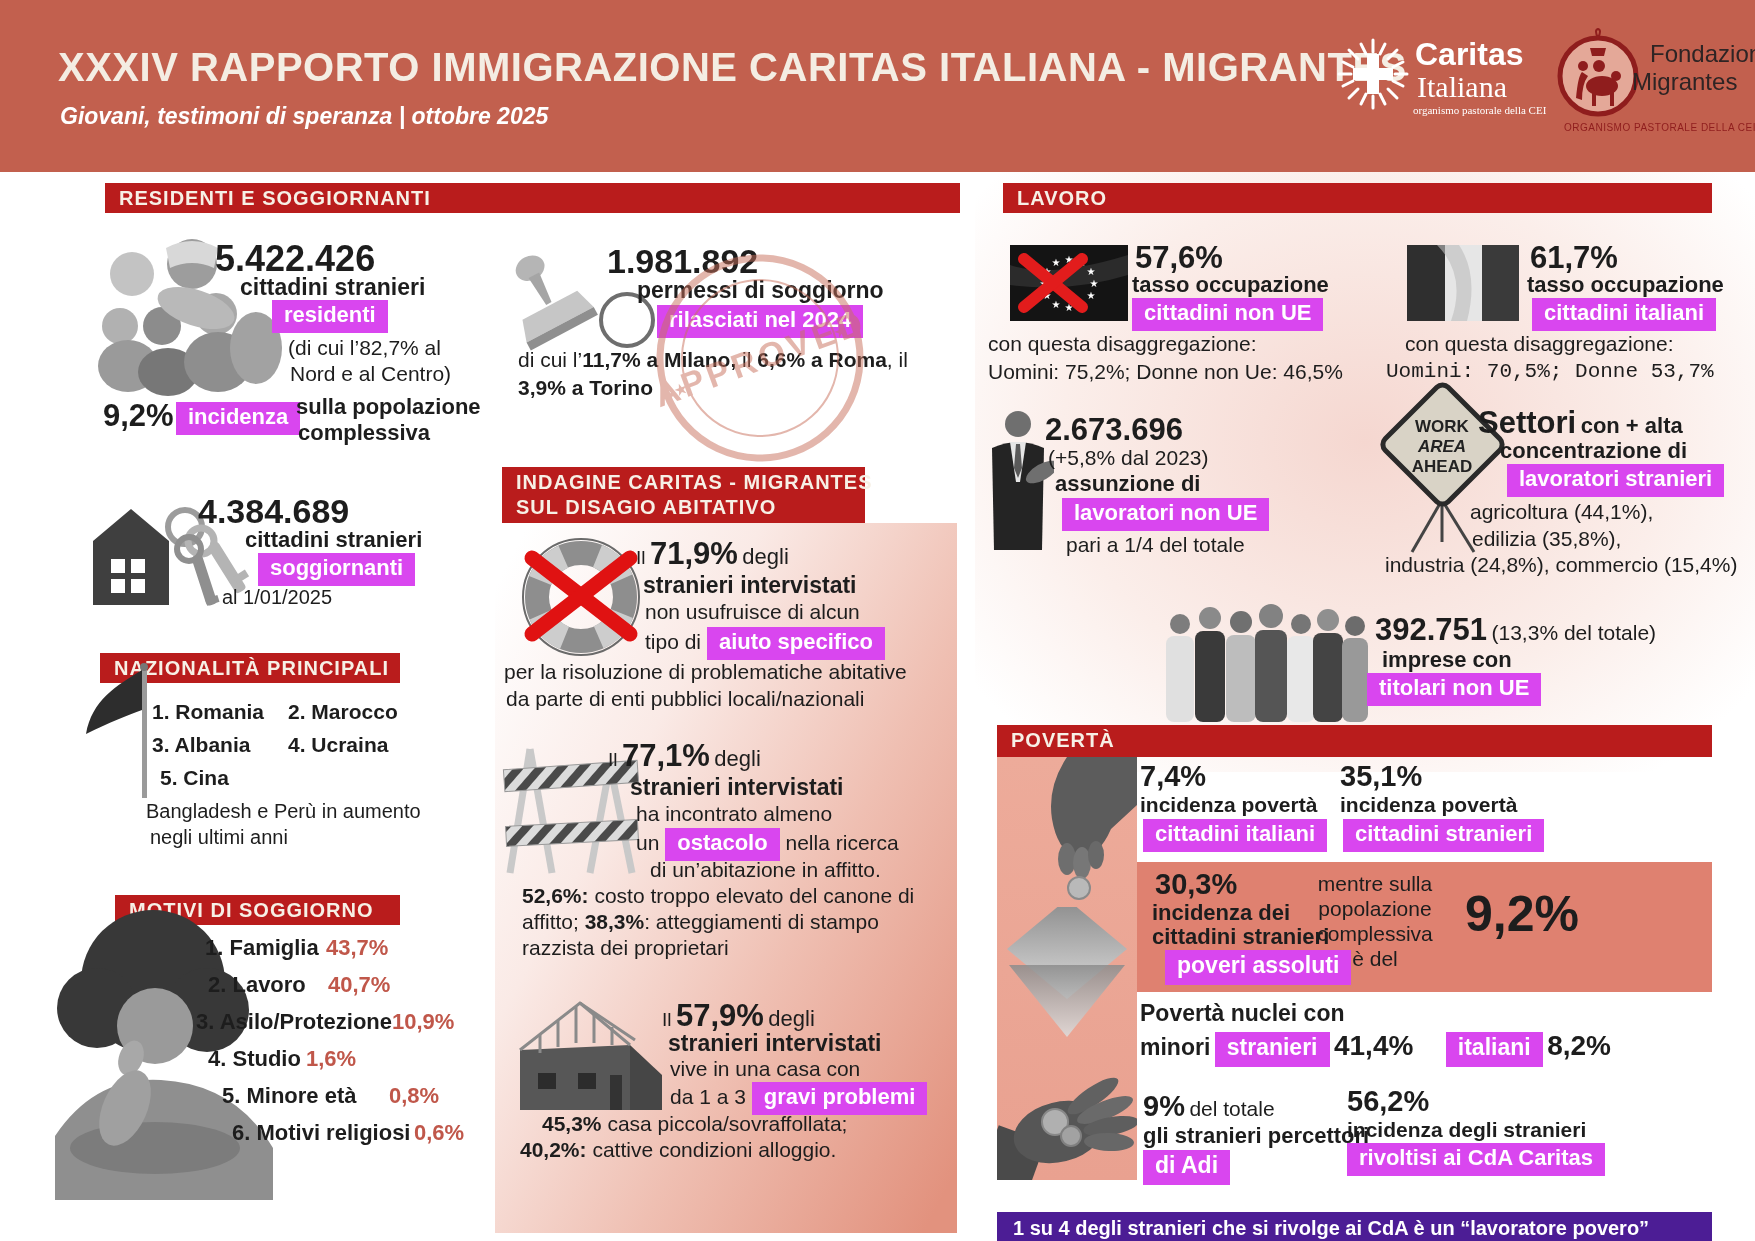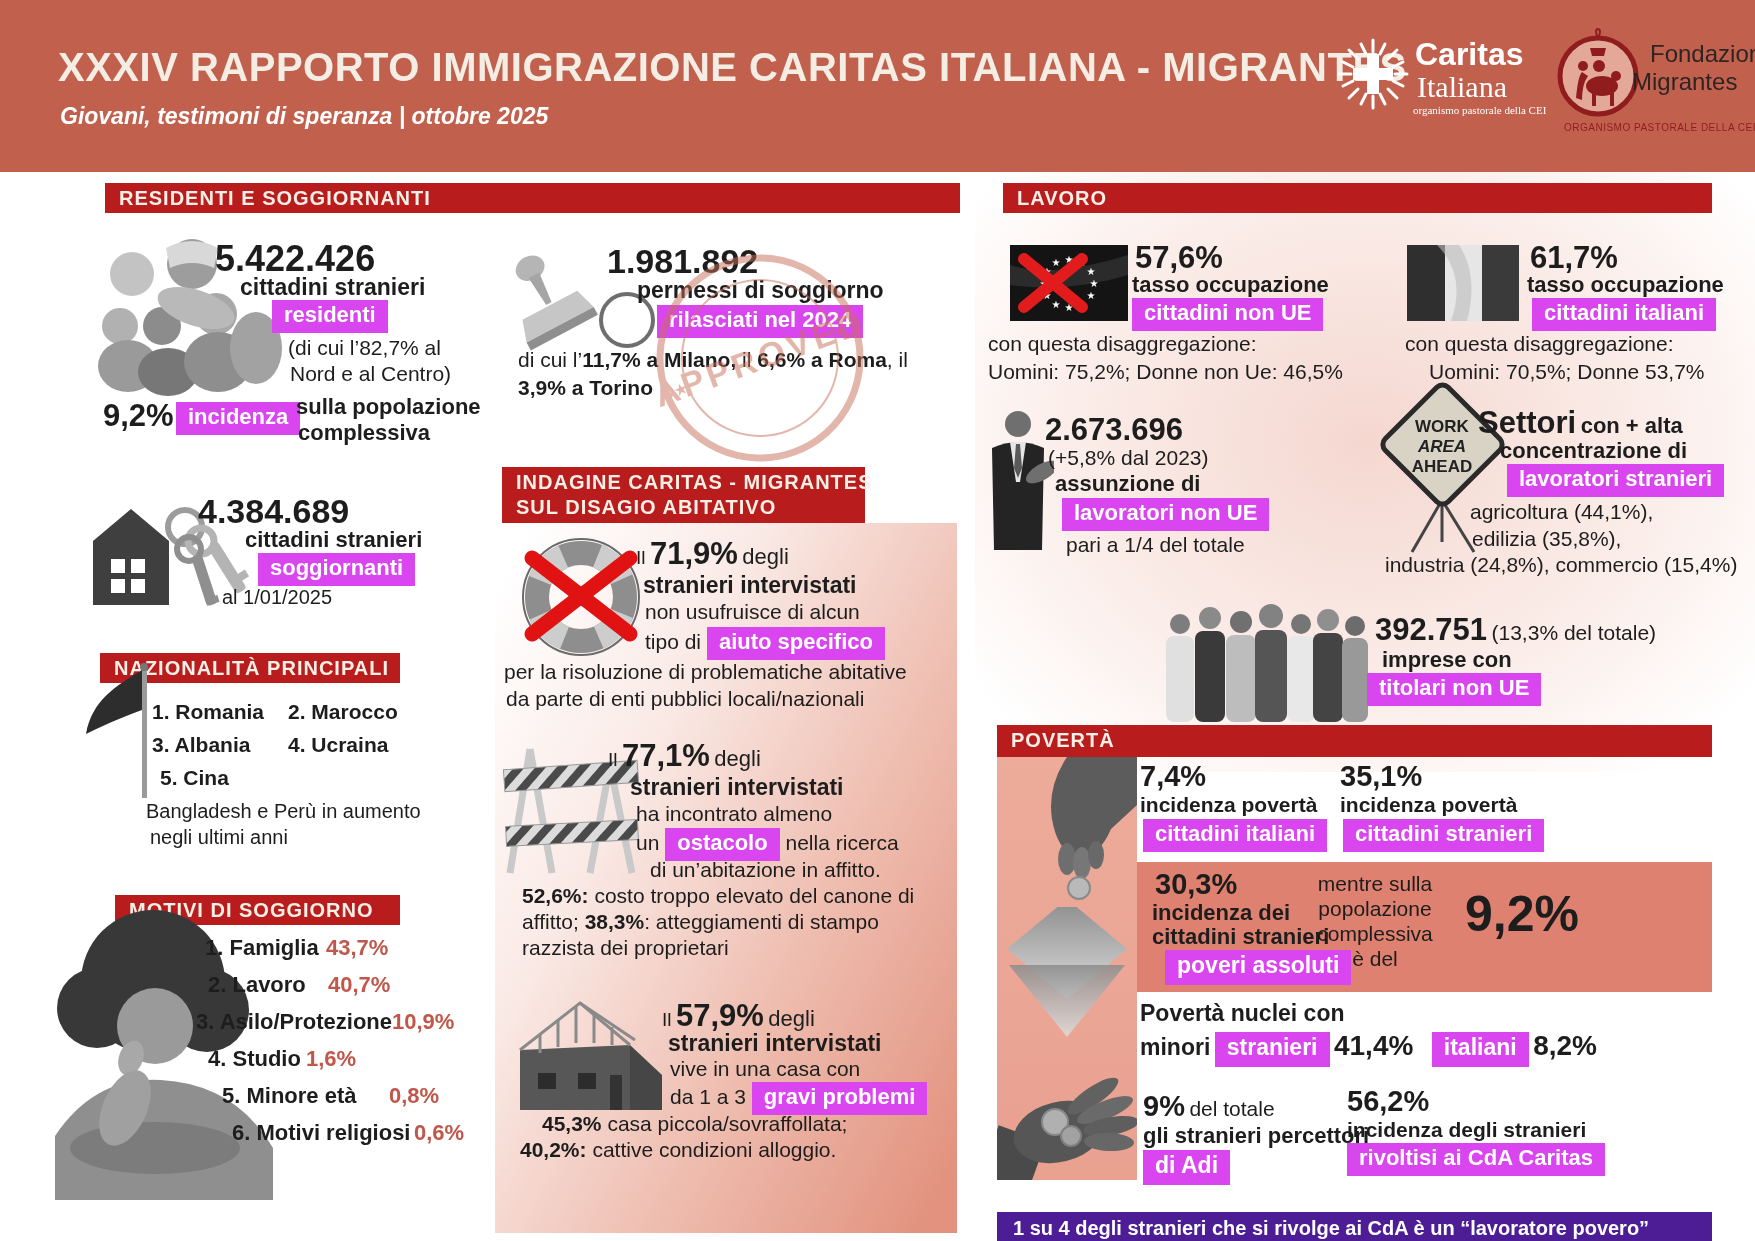--- a/index.html
+++ b/index.html
@@ -344,21 +344,21 @@
       <rect width="38" height="76" fill="#2f2f2f"></rect>
       <rect x="38" width="37" height="76" fill="#e6e6e6"></rect>
       <rect x="75" width="37" height="76" fill="#3a3a3a"></rect>
       <path d="M30 0 Q60 30 44 76 L60 76 Q72 30 52 0 Z" fill="#bdbdbd" opacity=".6"></path>
     </svg>
   </span>
   <div class="t s31 w8" style="left:1530px;top:240px;">61,7%</div>
   <div class="t s22 w8" style="left:1527px;top:272px;">tasso occupazione</div>
   <div class="t" style="left:1532px;top:298px;"><span class="badge s22">cittadini italiani</span></div>
   <div class="t s21" style="left:1405px;top:332px;">con questa disaggregazione:</div>
-  <div class="t s21" style="left:1429px;top:360px;">Uomini: 70,5%; Donne 53,7%</div>
+  <div class="t s21" style="left:1386px;top:360px;font-family:Liberation Mono, monospace;">Uomini: 70,5%; Donne 53,7%</div>
 
   <span class="abs" style="left:982px;top:408px;">
     <svg width="72" height="142" viewBox="0 0 72 142">
       <circle cx="36" cy="16" r="13" fill="#6f6f6f"></circle>
       <path d="M10 40 Q36 28 62 40 L60 142 L12 142 Z" fill="#242424"></path>
       <polygon points="28,34 44,34 38,74 34,74" fill="#e6e6e6"></polygon>
       <polygon points="34,36 38,36 40,60 36,70 32,60" fill="#5a5a5a"></polygon>
       <ellipse cx="60" cy="64" rx="18" ry="8" fill="#6f6f6f" transform="rotate(-30 60 64)"></ellipse>
     </svg>
   </span>
@@ -472,21 +472,21 @@
   <div class="t s21" style="left:1305px;top:922px;width:140px;text-align:center;">complessiva</div>
   <div class="t s21" style="left:1305px;top:947px;width:140px;text-align:center;">è del</div>
   <div class="t s50 w8" style="left:1465px;top:886px;">9,2%</div>
 
   <div class="white-block"></div>
   <div class="t s23 w8" style="left:1140px;top:1000px;">Povertà nuclei con</div>
   <div class="t" style="left:1140px;top:1030px;">
     <span class="s23 w8">minori</span>
     <span class="badge s23">stranieri</span>
     <span class="s28 w8">41,4%</span>
-    <span class="badge s23" style="margin-left:14px;">italiani</span>
+    <span class="badge s23" style="margin-left:28px;">italiani</span>
     <span class="s28 w8">8,2%</span>
   </div>
 
   <div class="t" style="left:1143px;top:1090px;">
     <span class="s29 w8">9%</span>
     <span class="s21">del totale</span>
   </div>
   <div class="t s22 w8" style="left:1143px;top:1123px;">gli stranieri percettori</div>
   <div class="t" style="left:1143px;top:1150px;"><span class="badge s23">di Adi</span></div>
 

